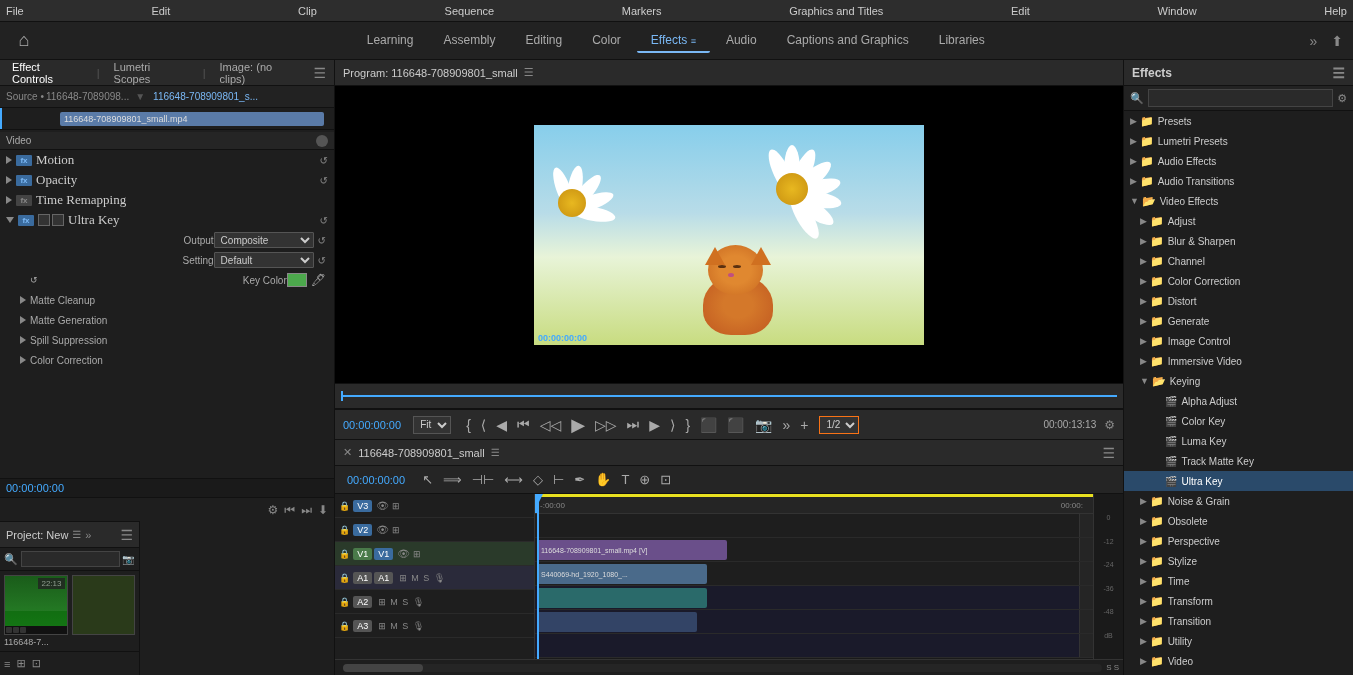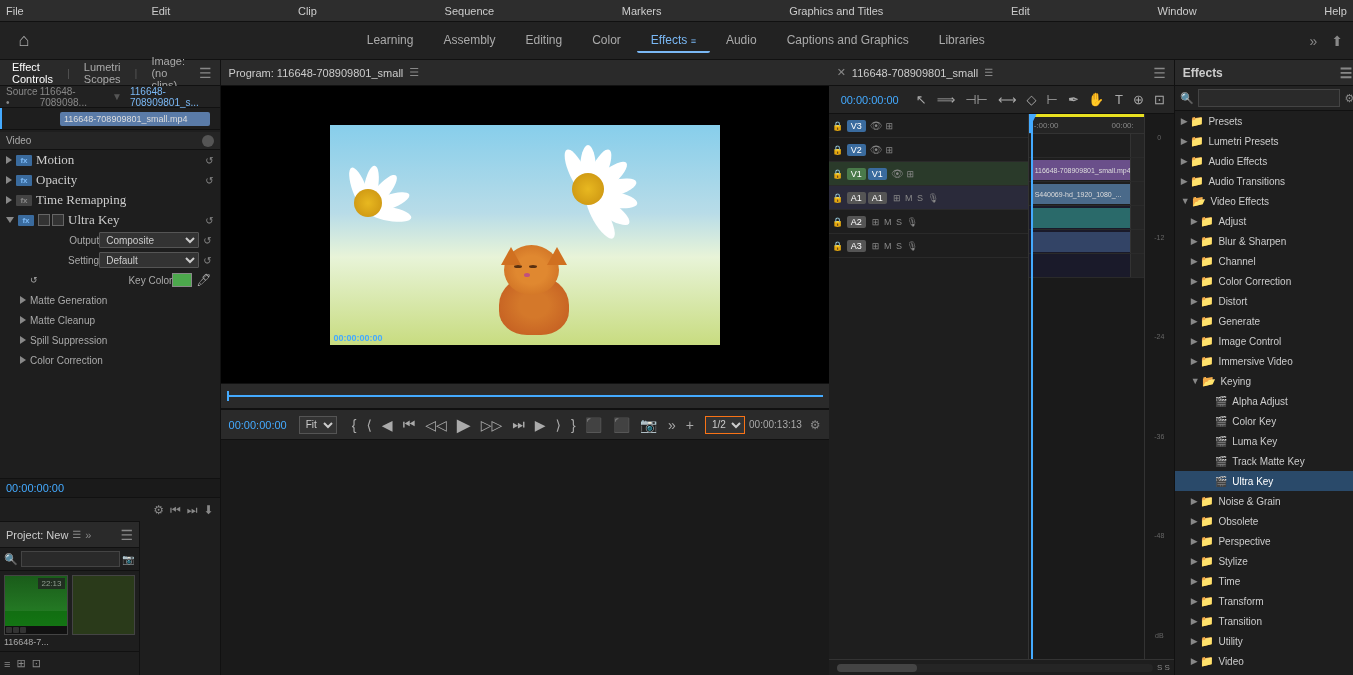--- a/index.html
+++ b/index.html
@@ -70,21 +70,21 @@
     .project-header { background: #2a2a2a; height: 26px; display: flex; align-items: center; padding: 0 6px; border-bottom: 1px solid #111; font-size: 11px; color: #ccc; }
     .project-search { display: flex; align-items: center; padding: 3px 4px; border-bottom: 1px solid #111; }
     .search-box { background: #2a2a2a; border: 1px solid #444; color: #aaa; font-size: 10px; height: 16px; width: 100%; padding: 0 3px; }
     .thumb-area { padding: 4px; }
     .thumb { width: 100%; height: 60px; background: #2a2a2a; border: 1px solid #444; position: relative; overflow: hidden; }
     .thumb-green { background: linear-gradient(to bottom, #1a5c1a 0%, #2a8c2a 100%); }
     .thumb-label { font-size: 9px; color: #aaa; margin-top: 2px; }
     .project-bottom { height: 24px; background: #1e1e1e; border-top: 1px solid #111; display: flex; align-items: center; padding: 0 4px; gap: 6px; }
 
     
-    #center-panel { flex: 1; display: flex; flex-direction: row; }
+    #center-panel { flex: 1; display: flex; flex-direction: column; }
     #program-monitor { background: #1a1a1a; height: 380px; border-bottom: 1px solid #111; display: flex; flex-direction: column; }
     .monitor-header { background: #2a2a2a; height: 26px; display: flex; align-items: center; padding: 0 8px; border-bottom: 1px solid #111; font-size: 11px; color: #ccc; }
     .monitor-video { flex: 1; background: #000; display: flex; align-items: center; justify-content: center; position: relative; }
     .monitor-controls { background: #2a2a2a; height: 30px; display: flex; align-items: center; padding: 0 8px; gap: 4px; border-top: 1px solid #111; }
     .time-code { color: #4af; font-size: 11px; margin-right: 8px; }
     .ctrl-btn { color: #aaa; cursor: pointer; font-size: 14px; padding: 0 3px; }
     .fit-select { background: #333; border: 1px solid #555; color: #ccc; font-size: 10px; height: 18px; padding: 0 2px; }
     .quality-select { background: #333; border: 1px solid #f97316; color: #ccc; font-size: 10px; height: 18px; padding: 0 2px; }
     .end-time { color: #aaa; font-size: 10px; margin-left: auto; }
 
@@ -258,25 +258,25 @@
 
         <div class="uk-row">
           <span style="font-size:9px;color:#aaa;margin-right:4px;">↺</span>
           <span class="uk-label">Key Color</span>
           <span class="key-color-box"></span>
           <span class="eyedropper">🖊</span>
         </div>
 
         <div class="sub-row">
           <span class="tri-right triangle" style="margin-right:4px;"></span>
-          <span class="sub-name">Matte Generation</span>
+          <span class="sub-name">Matte Cleanup</span>
         </div>
         <div class="sub-row">
           <span class="tri-right triangle" style="margin-right:4px;"></span>
-          <span class="sub-name">Matte Cleanup</span>
+          <span class="sub-name">Matte Generation</span>
         </div>
         <div class="sub-row">
           <span class="tri-right triangle" style="margin-right:4px;"></span>
           <span class="sub-name">Spill Suppression</span>
         </div>
         <div class="sub-row">
           <span class="tri-right triangle" style="margin-right:4px;"></span>
           <span class="sub-name">Color Correction</span>
         </div>
       </div>

